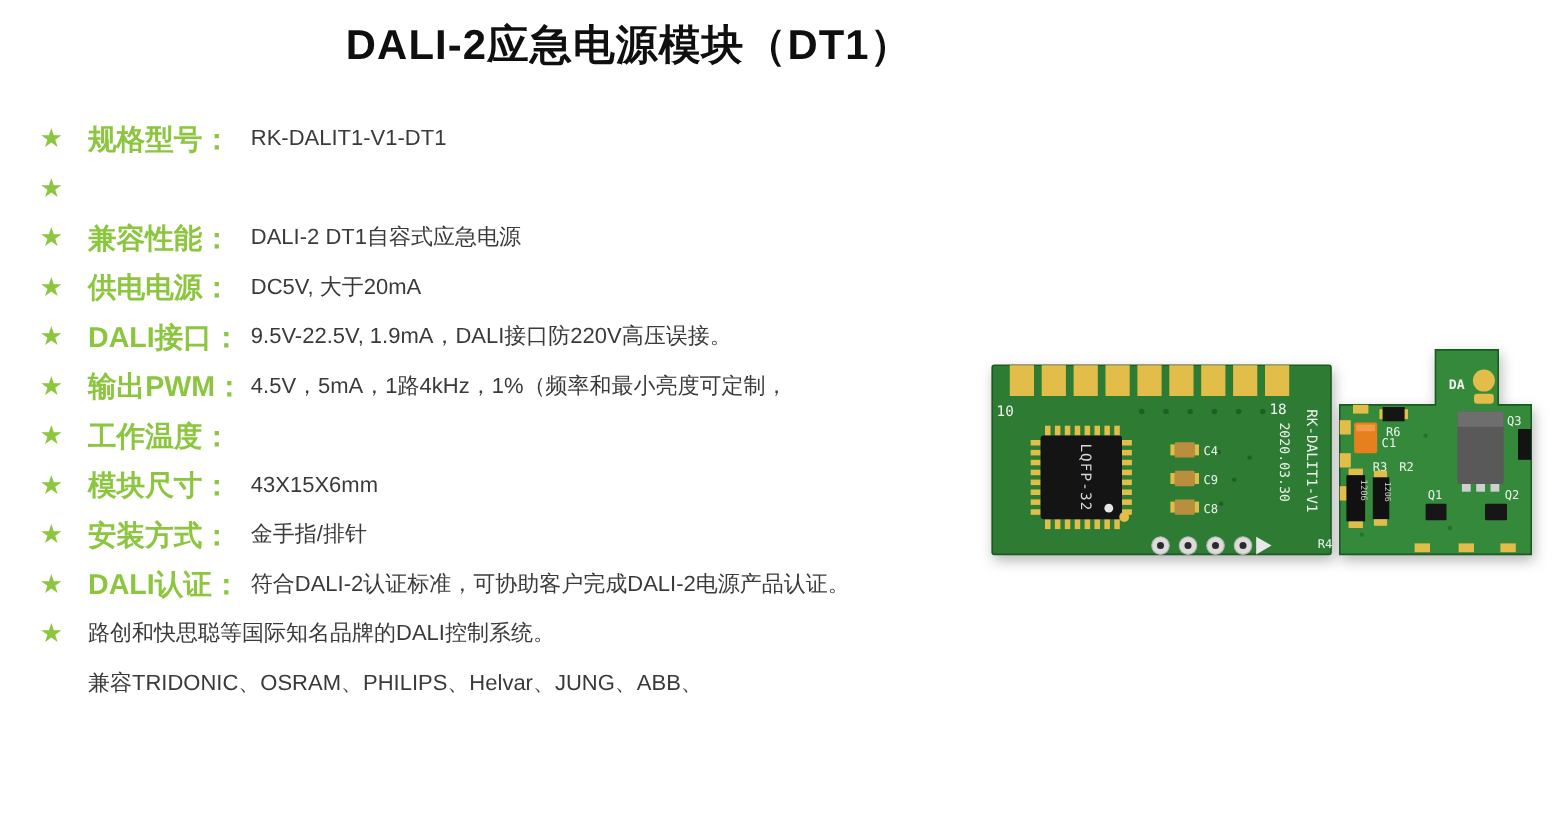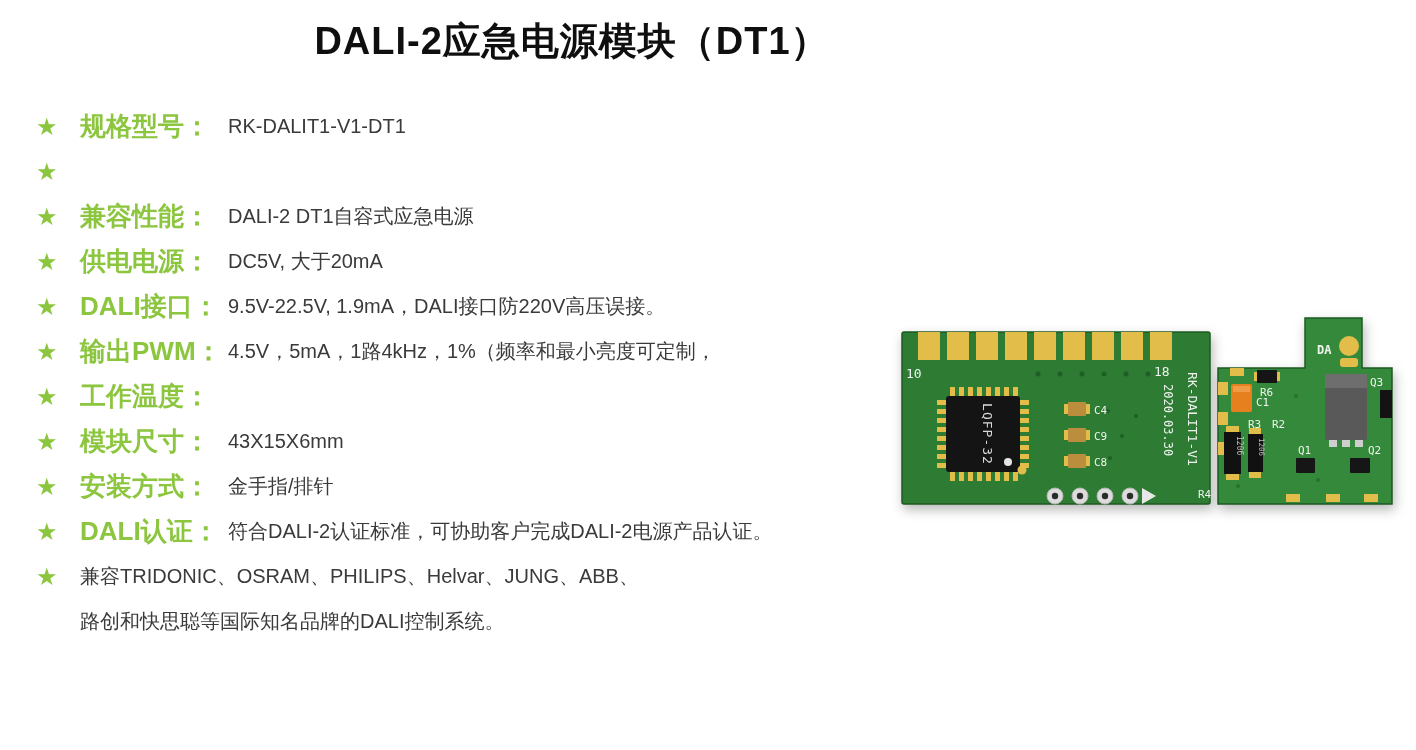--- a/index.html
+++ b/index.html
@@ -141,22 +141,22 @@
     <div class="spec-row">
       <span class="star">★</span>
       <span class="spec-label">DALI认证：</span>
       <div class="spec-value">
         <div class="spec-line">符合DALI-2认证标准，可协助客户完成DALI-2电源产品认证。</div>
       </div>
     </div>
     <div class="spec-row">
       <span class="star">★</span>
       <div class="spec-value">
+        <div class="spec-line">路创和快思聪等国际知名品牌的DALI控制系统。</div>
         <div class="spec-line">兼容TRIDONIC、OSRAM、PHILIPS、Helvar、JUNG、ABB、</div>
-        <div class="spec-line">路创和快思聪等国际知名品牌的DALI控制系统。</div>
       </div>
     </div>
   </div>
 
 <svg class="pcb" viewBox="0 0 498 206" width="498" height="206" xmlns="http://www.w3.org/2000/svg">
 
   <rect class="board-main" x="4" y="16" width="308" height="172" rx="2"></rect>
   <rect x="4" y="16" width="308" height="172" rx="2" fill="none" stroke="#1d5a23" stroke-width="1.5"></rect>
 
   <path class="board-right" d="M320 52 L407 52 L407 2 L464 2 L464 52 L494 52 L494 188 L320 188 Z" stroke="#1d5a23" stroke-width="1.5"></path>

